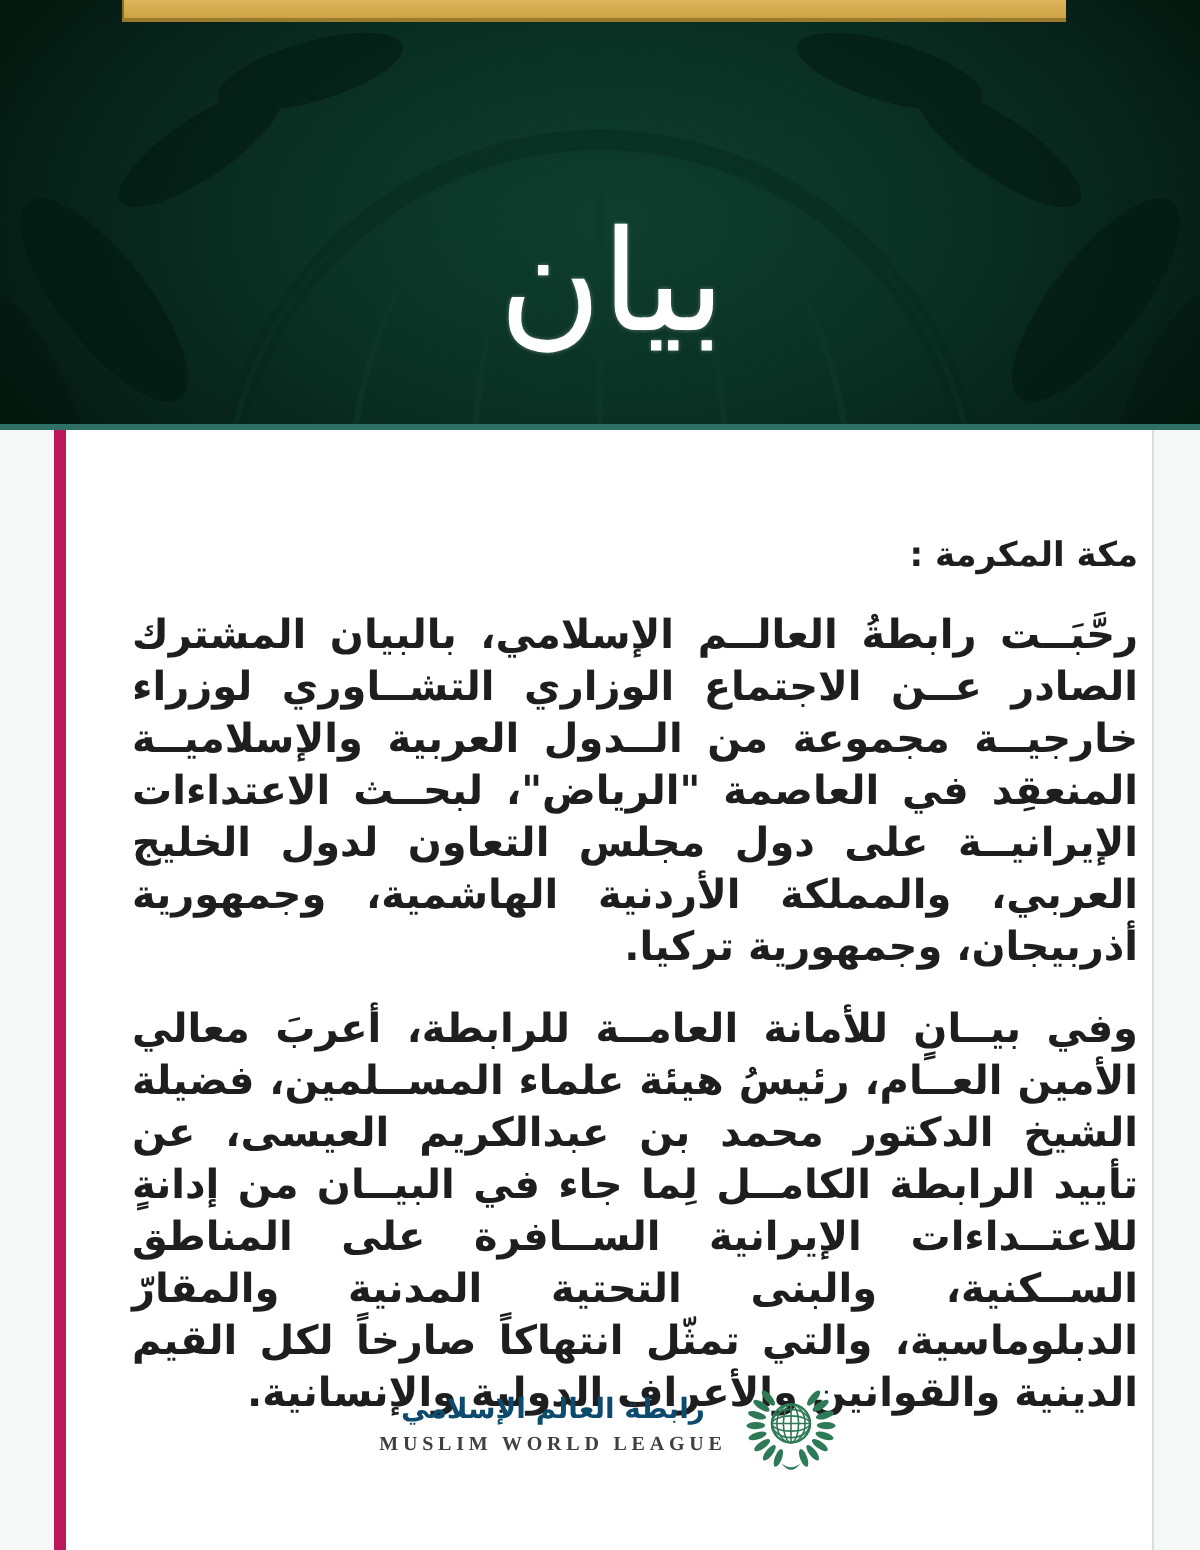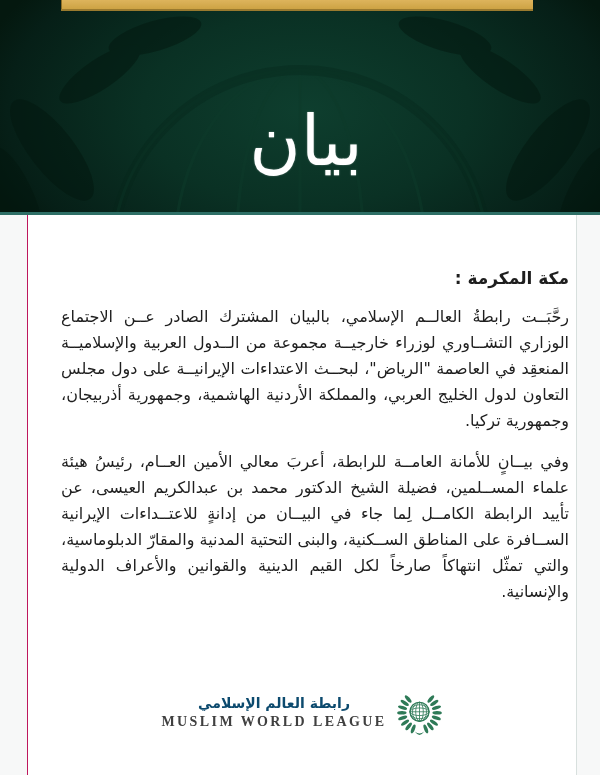--- a/index.html
+++ b/index.html
@@ -33,58 +33,58 @@
     font-size:70px;line-height:1.3;
     font-family:"DejaVu Sans",sans-serif;
     text-shadow:0 0 2px rgba(255,255,255,.35);
     direction:rtl;
   }
 
   
   .card{
     position:absolute;top:215px;left:27px;width:550px;height:560px;
     background:#ffffff;
-    border-left:1px solid #be185d;
+    border-left:6px solid #be185d;
     border-right:1px solid #d8e0de;
     box-sizing:border-box;
   }
   .content{
     position:absolute;left:33px;right:7px;top:0;
     direction:rtl;
   }
   .location{
     margin:53px 0 0 0;
     font-size:17px;font-weight:700;color:#1e1e1e;
     text-align:right;
     font-family:"DejaVu Sans",sans-serif;
   }
   .para{
     margin:15px 0 0 0;
-    font-size:16px;font-weight:400;color:#1e1e1e;
+    font-size:20px;font-weight:700;color:#1e1e1e;
     line-height:26px;
     text-align:justify;text-justify:inter-word;
     font-family:"DejaVu Sans",sans-serif;
   }
   .para:first-of-type{margin-top:16px;}
 
   
   .footer-logo{
     position:absolute;left:0;bottom:36px;width:100%;
     display:flex;align-items:center;justify-content:center;
     gap:9px;direction:ltr;
   }
   .logo-text{display:flex;flex-direction:column;align-items:center;}
   .logo-arabic{
     font-size:14px;font-weight:700;color:#0c4a6e;
     direction:rtl;line-height:1.2;
     font-family:"DejaVu Sans",sans-serif;
   }
   .logo-english{
     margin-top:3px;
-    font-size:14px;font-weight:700;color:#404040;
+    font-size:10px;font-weight:700;color:#404040;
     letter-spacing:2.4px;
     font-family:"Liberation Serif","DejaVu Serif",serif;
   }
   .emblem{width:47px;height:53px;}
 </style>
 </head>
 <body>
 
 <div class="page">
 

